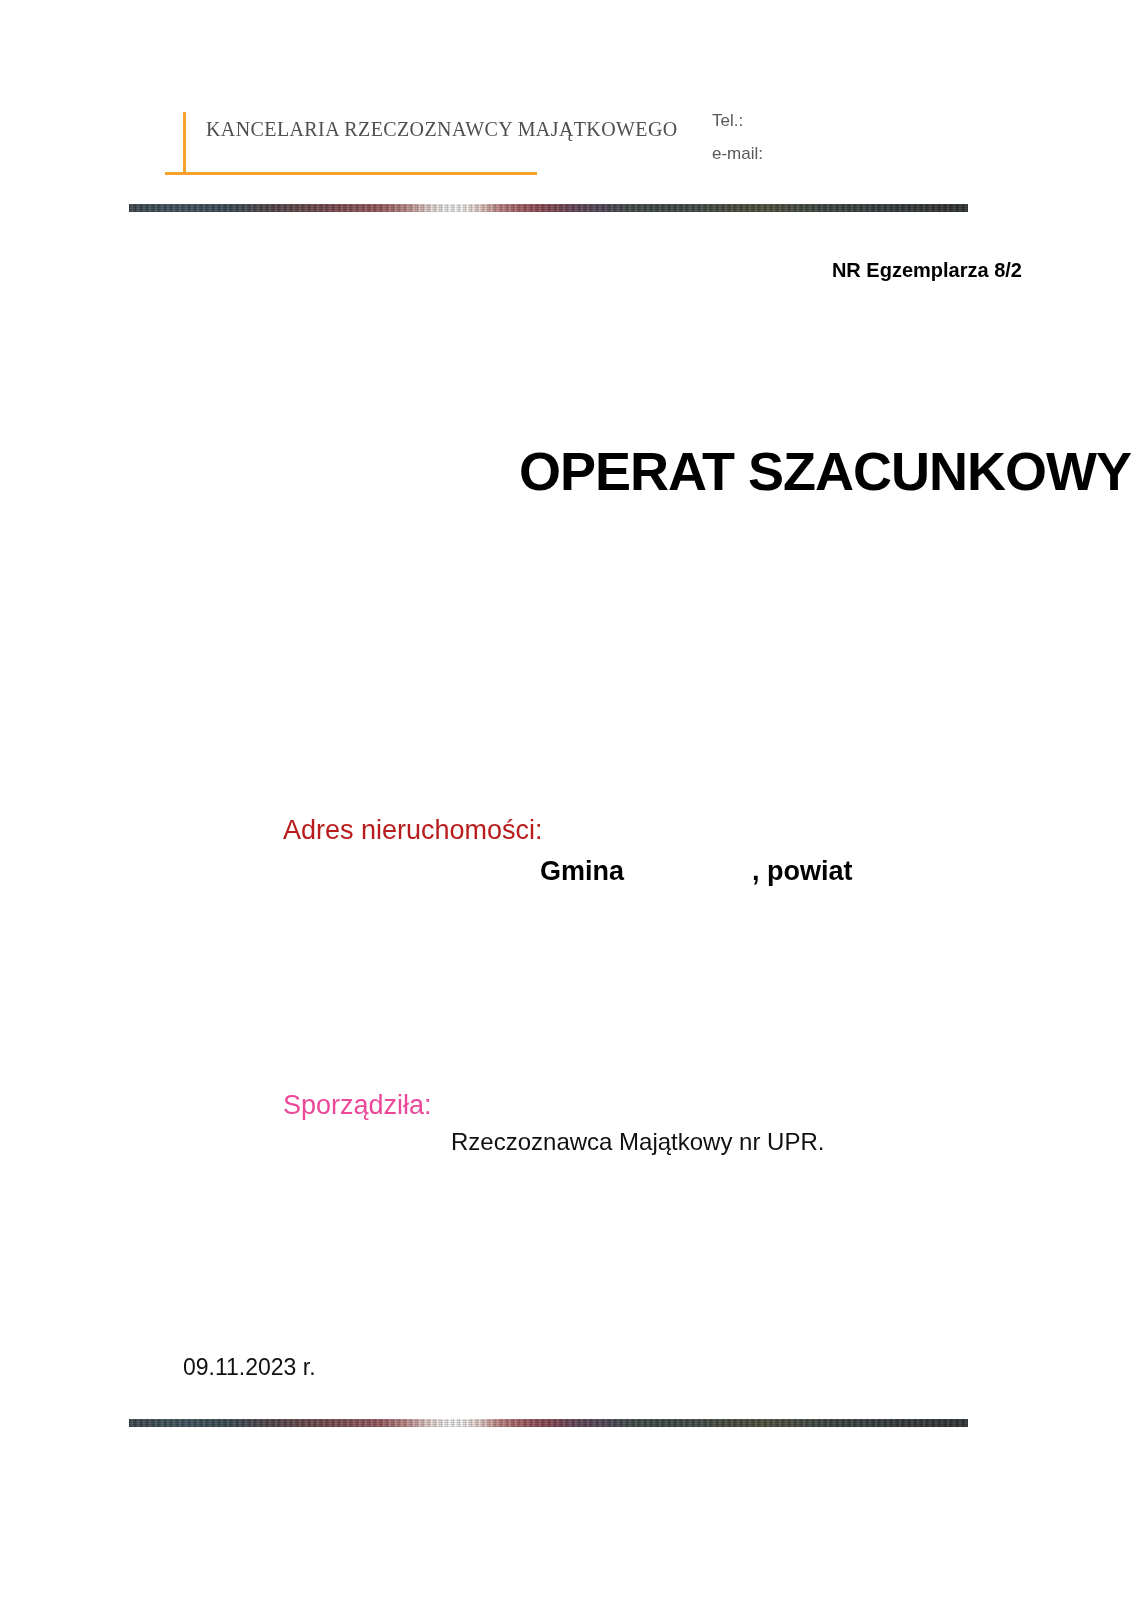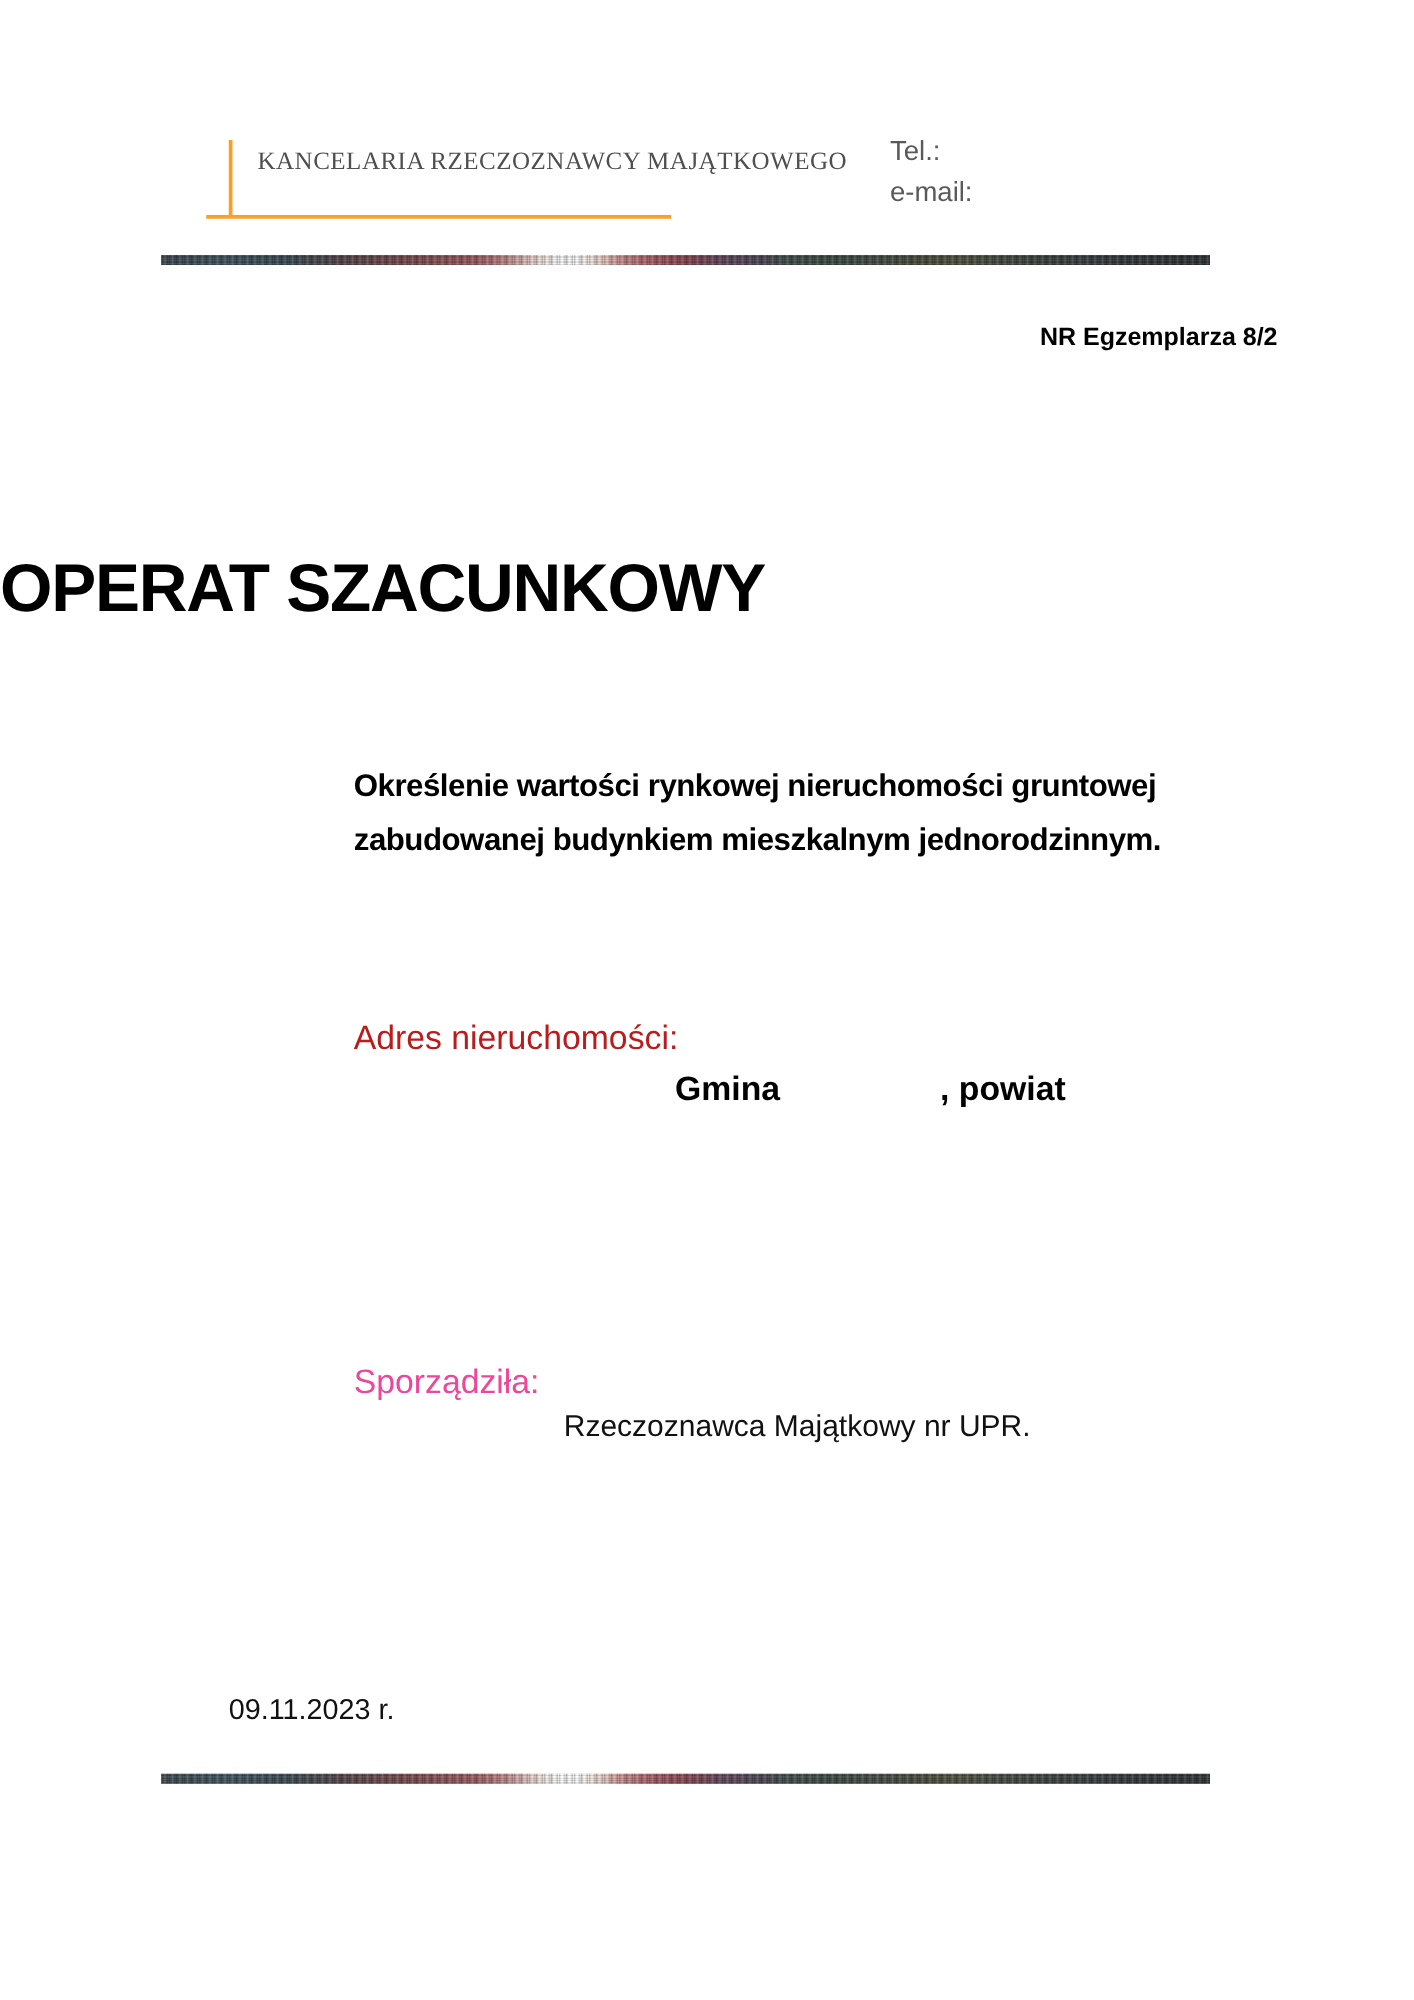--- a/index.html
+++ b/index.html
@@ -26,21 +26,21 @@
     width: 372px; height: 3px; background: var(--accent);
   }
   .company-name {
     position: absolute; left: 206px; top: 118px;
     font-family: "Liberation Serif", serif;
     font-size: 20px; letter-spacing: 0.4px;
     color: #4f4f4f; white-space: nowrap;
   }
   .contact {
     position: absolute; left: 712px; top: 104px;
-    font-size: 22px; color: #595959; line-height: 33px;
+    font-size: 17px; color: #595959; line-height: 33px;
   }
 
   
   .divider-bar {
     position: absolute; left: 129px; width: 839px; height: 8px;
     background:
       repeating-linear-gradient(90deg,
         rgba(0,0,0,0.28) 0px, rgba(0,0,0,0) 2px,
         rgba(255,255,255,0.10) 3px, rgba(0,0,0,0.20) 5px,
         rgba(0,0,0,0) 6px),
@@ -59,21 +59,21 @@
   .divider-top { top: 204px; }
   .divider-bottom { top: 1419px; }
 
   
   .copy-number {
     position: absolute; right: 109px; top: 259px;
     font-size: 20px; font-weight: 700; white-space: nowrap;
   }
   .doc-title {
     position: absolute; left: 0; right: 0; top: 440px;
-    text-align: left;
+    text-align: right;
     font-size: 54px; font-weight: 700; letter-spacing: -1px;
     white-space: nowrap;
   }
   .doc-subtitle {
     position: absolute; left: 283px; top: 608px;
     font-size: 25px; font-weight: 700; letter-spacing: -0.4px;
     line-height: 43px; white-space: nowrap;
   }
   .address-label {
     position: absolute; left: 283px; top: 815px;
@@ -110,24 +110,20 @@
     <div>Tel.:</div>
     <div>e-mail:</div>
   </div>
 
   <div class="divider-bar divider-top"></div>
 
   <div class="copy-number">NR Egzemplarza 8/2</div>
 
   <div class="doc-title">OPERAT SZACUNKOWY</div>
 
-  <div class="doc-subtitle">
-    <div>Określenie wartości rynkowej nieruchomości gruntowej</div>
-    <div>zabudowanej budynkiem mieszkalnym jednorodzinnym.</div>
-  </div>
 
   <div class="address-label">Adres nieruchomości:</div>
   <div class="address-value">
     <div><span>Gmina</span><span class="redacted-gap"></span><span>, powiat</span></div>
   </div>
 
   <div class="author-label">Sporządziła:</div>
   <div class="author-value">Rzeczoznawca Majątkowy nr UPR.</div>
 
   <div class="doc-date">09.11.2023 r.</div>

